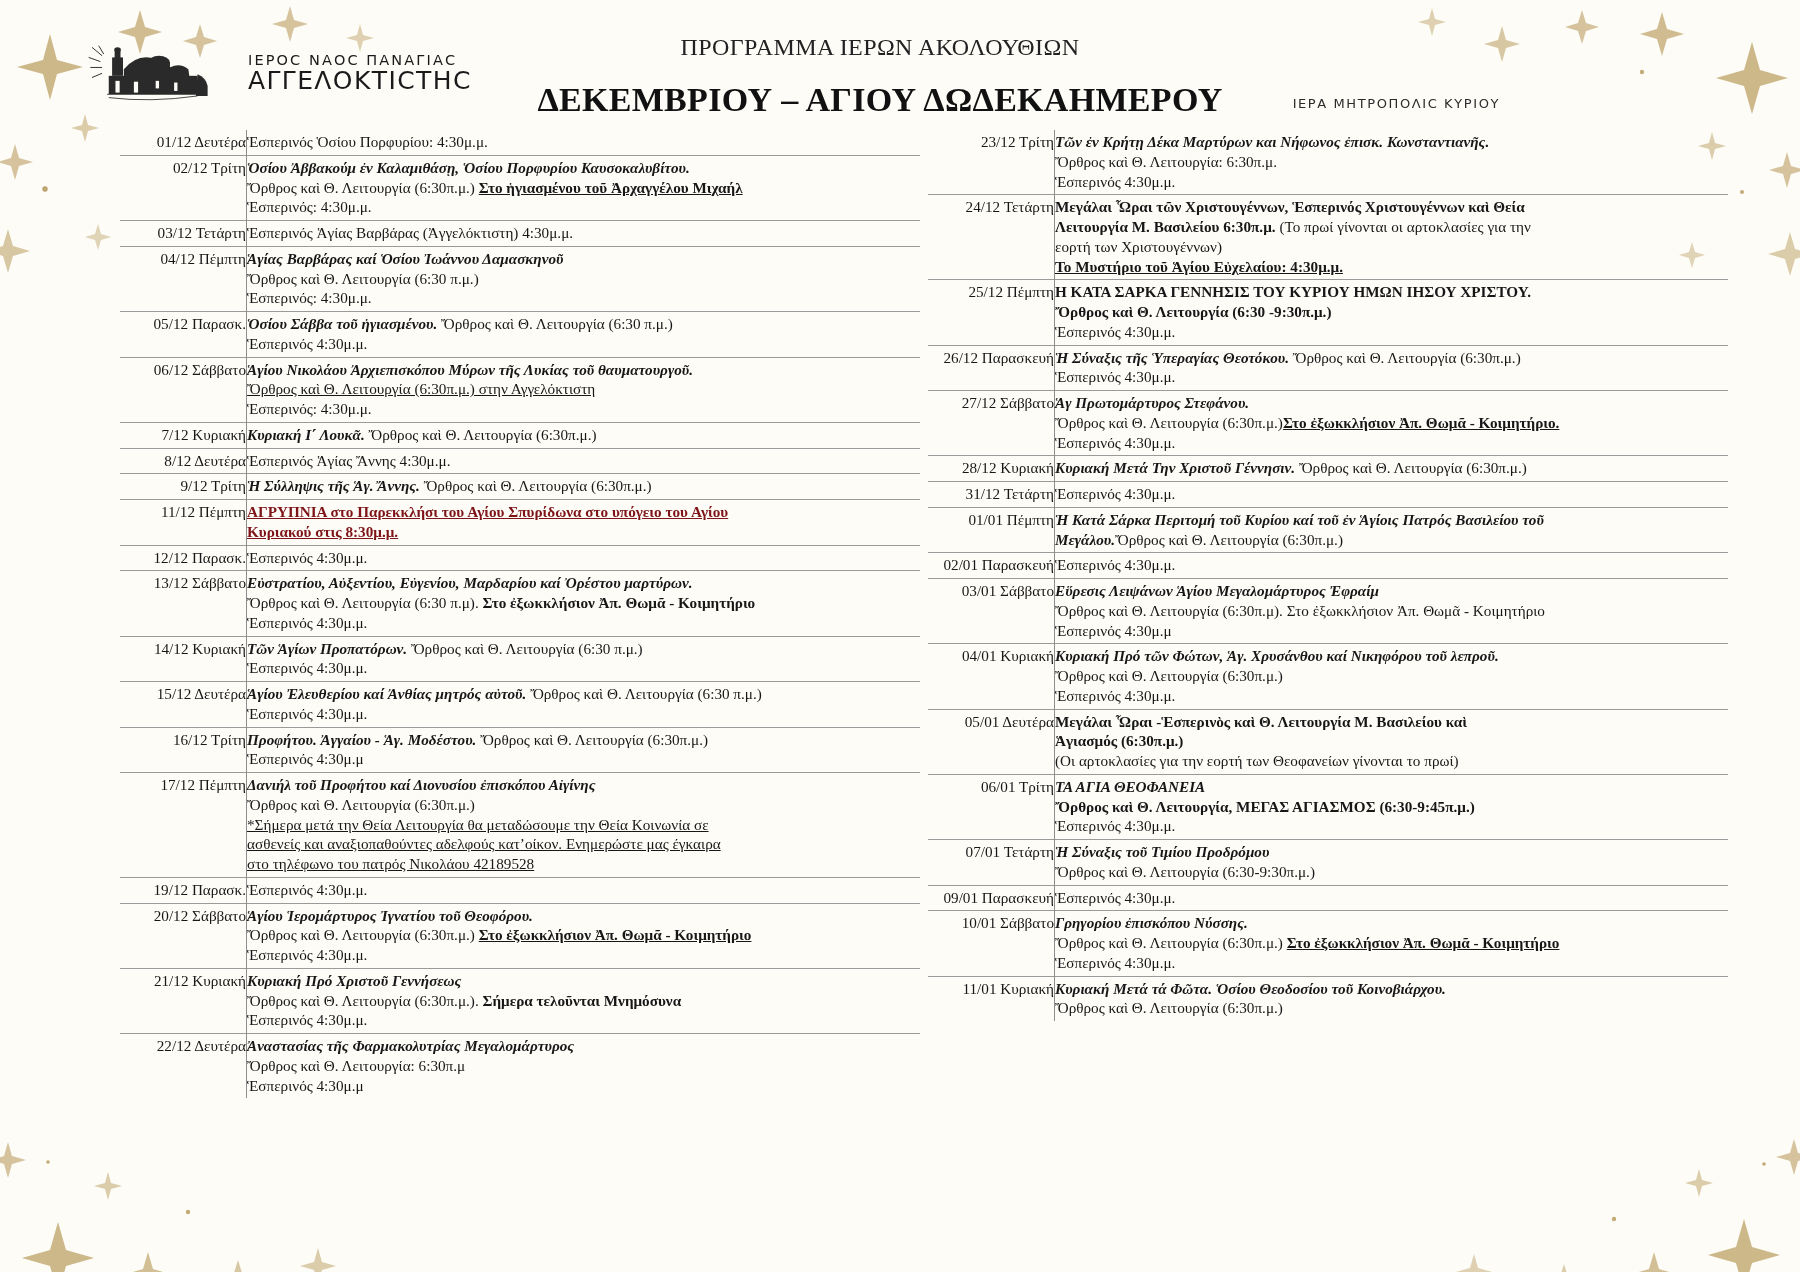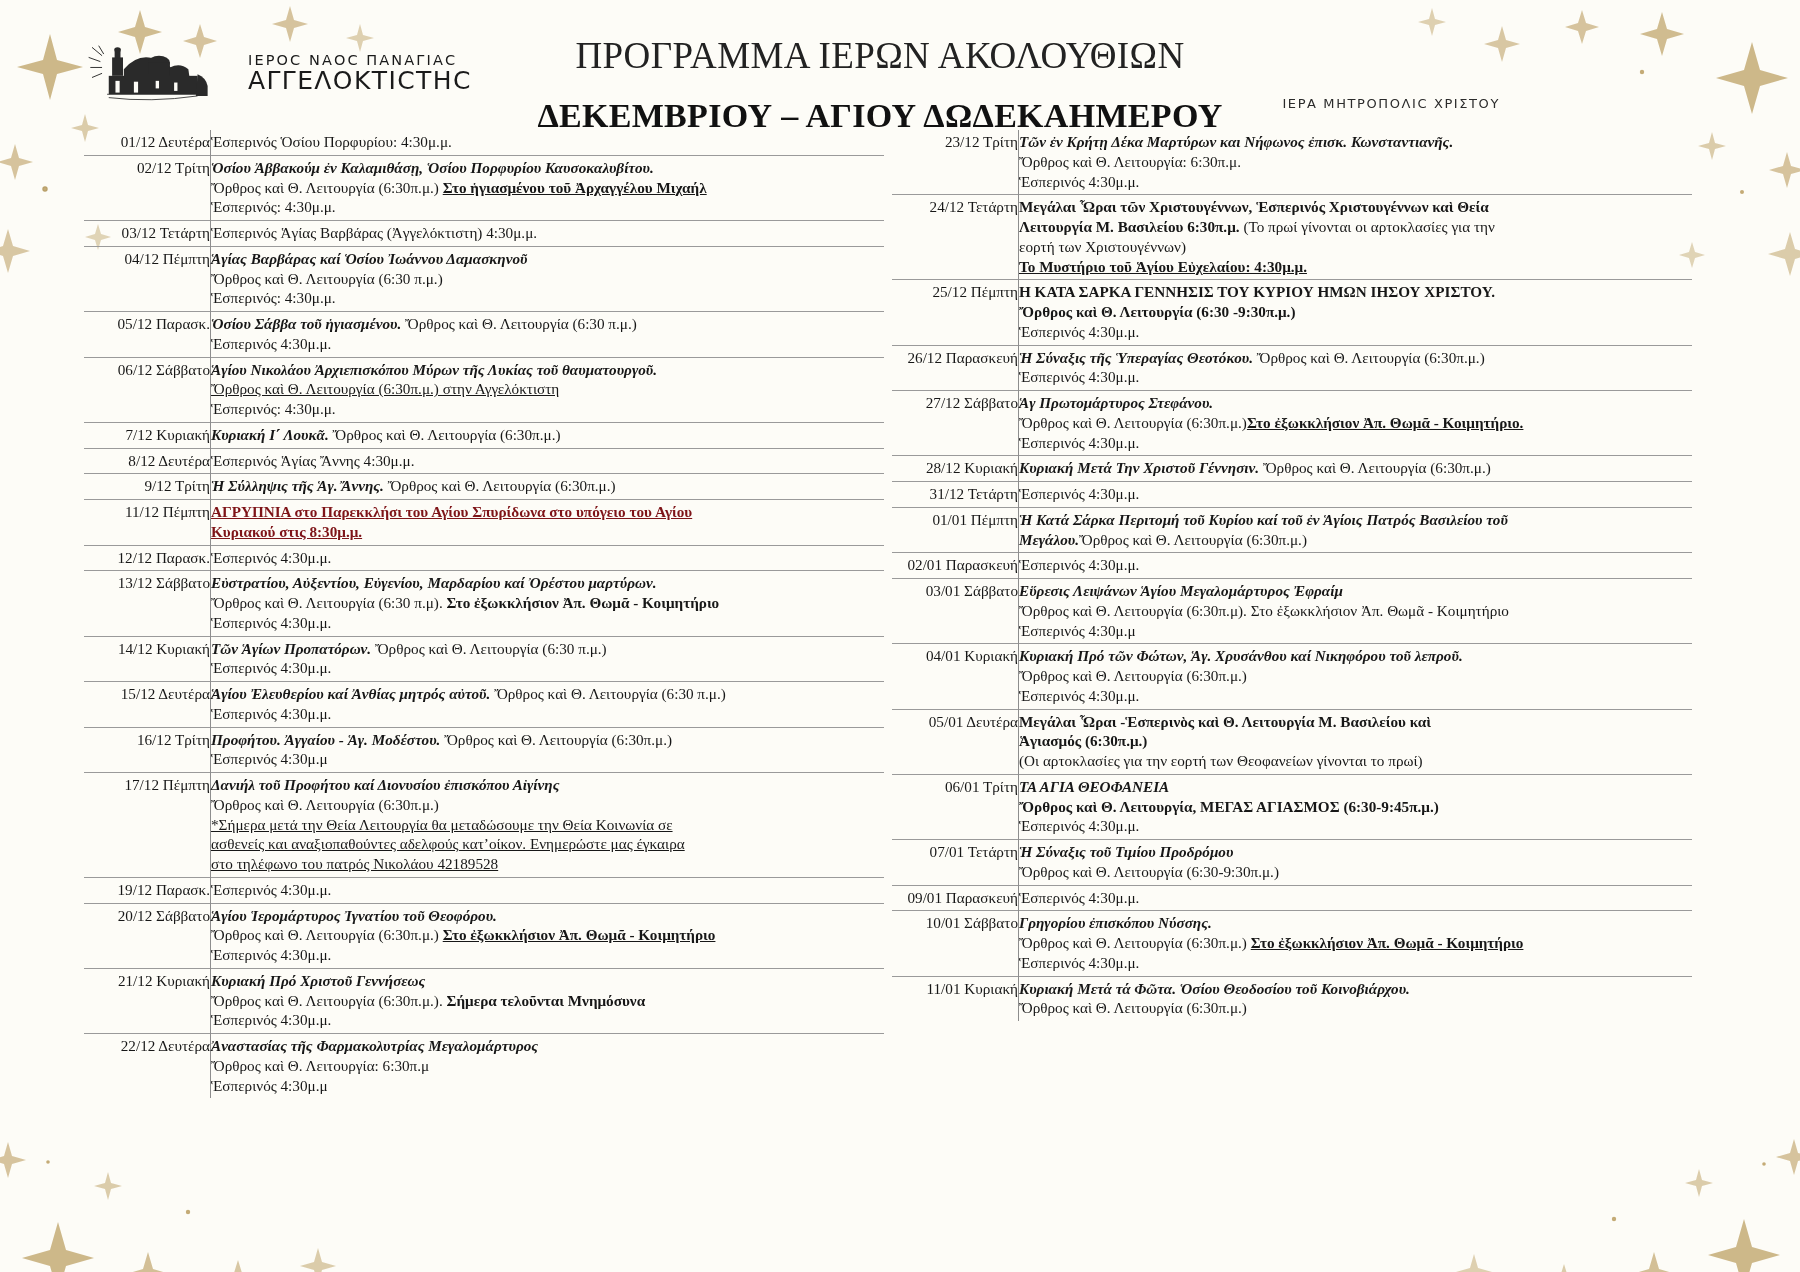--- a/index.html
+++ b/index.html
@@ -35,37 +35,37 @@
     font-family:"DejaVu Sans","Liberation Sans",sans-serif;
     line-height:1.0;color:#1a1a1a;
     padding-bottom:4px;
   }
   .logo-l1{font-size:14.5px;letter-spacing:2.1px;}
   .logo-l2{font-size:25px;letter-spacing:1.4px;}
 
   .titles{
     position:absolute;left:470px;top:34px;width:820px;text-align:center;
   }
-  .title-1{font-size:37px;letter-spacing:.4px;color:#222;}
+  .title-1{font-size:24px;letter-spacing:.4px;color:#222;}
   .title-2{font-size:34px;font-weight:bold;letter-spacing:.3px;margin-top:20px;color:#111;}
 
   .metro{
     position:absolute;right:300px;top:96px;
     font-family:"DejaVu Sans","Liberation Sans",sans-serif;
     font-size:13px;letter-spacing:1.6px;color:#2b2b2b;
   }
 
   
   .columns{
     position:absolute;top:130px;left:0;right:0;
     display:flex;
     gap:0px;
   }
   .col{flex:0 0 auto;}
-  .col-left{width:800px;padding-left:84px;}
+  .col-left{width:800px;padding-left:120px;}
   .col-right{width:800px;padding-left:8px;}
 
   table.sched{
     border-collapse:collapse;
     width:100%;
     table-layout:fixed;
   }
   table.sched td{
     vertical-align:top;
     padding:2px 0 3px 0;
@@ -192,21 +192,21 @@
       <div class="logo-l1">ΙΕΡΟC ΝΑΟC ΠΑΝΑΓΙΑC</div>
       <div class="logo-l2">ΑΓΓΕΛΟΚΤΙCΤΗC</div>
     </div>
   </div>
 
   <div class="titles">
     <div class="title-1">ΠΡΟΓΡΑΜΜΑ ΙΕΡΩΝ ΑΚΟΛΟΥΘΙΩΝ</div>
     <div class="title-2">ΔΕΚΕΜΒΡΙΟΥ – ΑΓΙΟΥ ΔΩΔΕΚΑΗΜΕΡΟΥ</div>
   </div>
 
-  <div class="metro">ΙΕΡΑ ΜΗΤΡΟΠΟΛΙC ΧΡΙΣΤΟΥ</div>
+  <div class="metro">ΙΕΡΑ ΜΗΤΡΟΠΟΛΙC ΚΥΡΙΟΥ</div>
 </div>
 
 <div class="columns">
   <div class="col col-left">
     <table class="sched">
       <tbody>
           <tr>
             <td class="date">01/12 Δευτέρα</td>
             <td class="desc">
               <div class="ln"><span>Ἑσπερινός Ὁσίου Πορφυρίου: 4:30μ.μ.</span></div>

